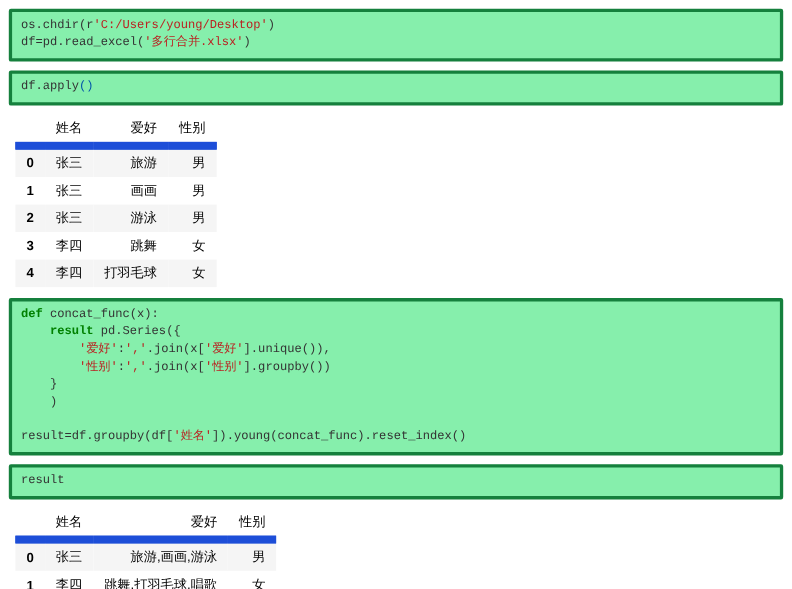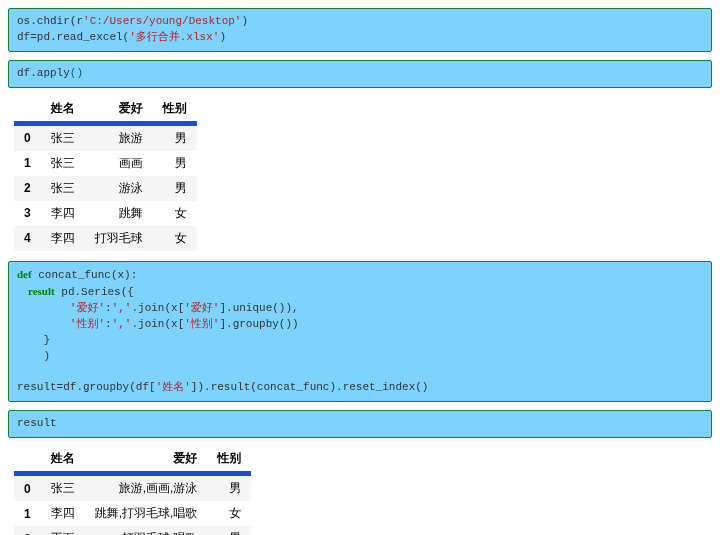--- a/index.html
+++ b/index.html
@@ -7,44 +7,44 @@
     padding: 8px;
     font-family: "Helvetica Neue", Helvetica, Arial, sans-serif;
     font-size: 12px;
     background: #fff;
     color: #000;
     width: 720px;
     box-sizing: border-box;
     position: relative;
   }
   .code-cell {
-    background: #7dd3fc;
-    border: 1px solid #15803d;
+    background: #86efac;
+    border: 3px solid #15803d;
     border-radius: 2px;
     padding: 5px 8px;
     margin-bottom: 8px;
     font-family: "Courier New", Consolas, monospace;
     font-size: 11px;
     line-height: 1.45;
     white-space: pre;
     color: #333;
   }
-  .kw { color: #008000; font-weight: bold; font-family: Liberation Serif, serif; }
+  .kw { color: #008000; font-weight: bold; }
   .str { color: #ba2121; }
 
   table.dataframe {
     border-collapse: collapse;
     margin: 4px 0 10px 6px;
     font-size: 12px;
   }
   table.dataframe th {
     text-align: right;
     padding: 4px 10px;
-    border-bottom: 5px solid #1d4ed8;
-    font-weight: bold;
+    border-bottom: 7px solid #1d4ed8;
+    font-weight: normal;
   }
   table.dataframe td {
     text-align: right;
     padding: 4px 10px;
   }
   table.dataframe td.idx {
     font-weight: bold;
   }
   table.dataframe tr:nth-child(odd) td {
     background: #f5f5f5;
@@ -104,21 +104,21 @@
   </tbody>
 </table>
 
 <div class="code-cell"><span><span class="kw">def</span><span> concat_func(x):</span></span>
 <span><span class="kw">    result</span><span> pd.Series({</span></span>
 <span><span>        </span><span class="str">'爱好'</span><span>:</span><span class="str">','</span><span>.join(x[</span><span class="str">'爱好'</span><span>].unique()),</span></span>
 <span><span>        </span><span class="str">'性别'</span><span>:</span><span class="str">','</span><span>.join(x[</span><span class="str">'性别'</span><span>].groupby())</span></span>
 <span>    }</span>
 <span>    )</span>
 <span></span>
-<span><span>result=df.groupby(df[</span><span class="str">'姓名'</span><span>]).result(concat_func).reset_index()</span></span></div>
+<span><span>result=df.groupby(df[</span><span class="str">'姓名'</span><span>]).young(concat_func).reset_index()</span></span></div>
 
 <div class="code-cell"><span>result</span></div>
 
 <table class="dataframe">
   <thead>
     <tr>
       <th></th>
       <th>姓名</th>
       <th>爱好</th>
       <th>性别</th>

